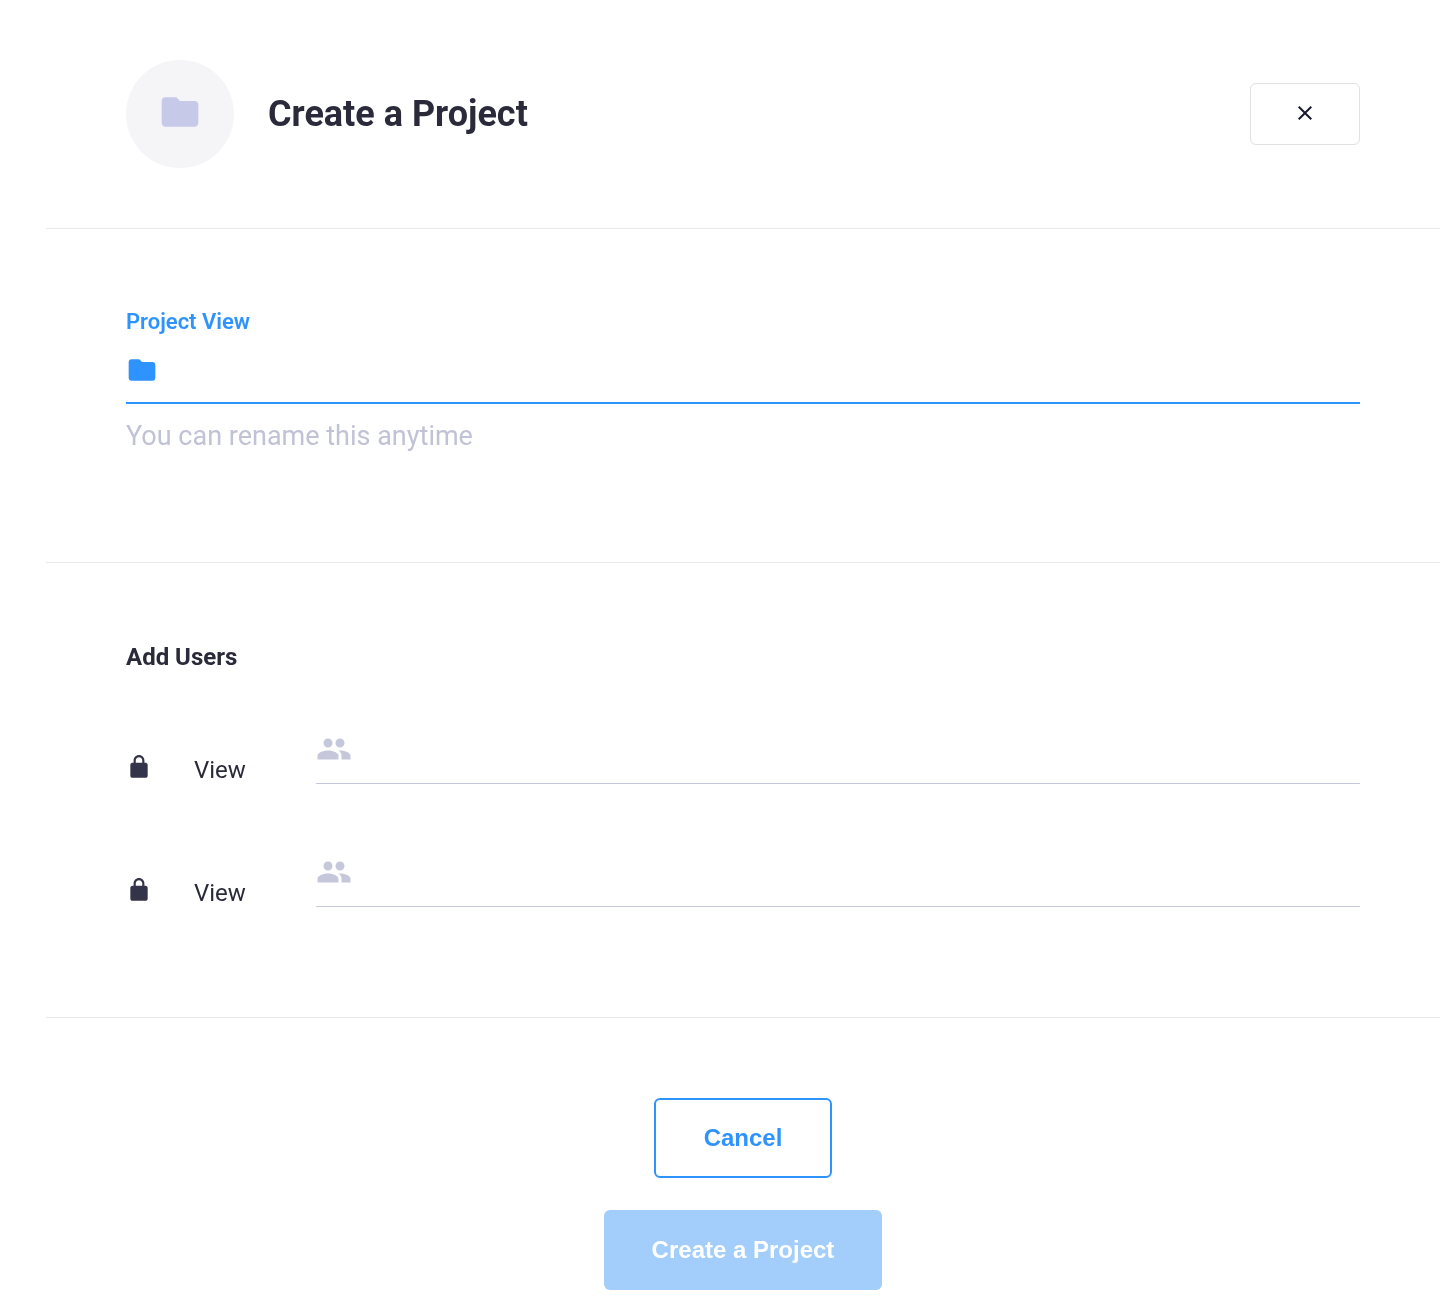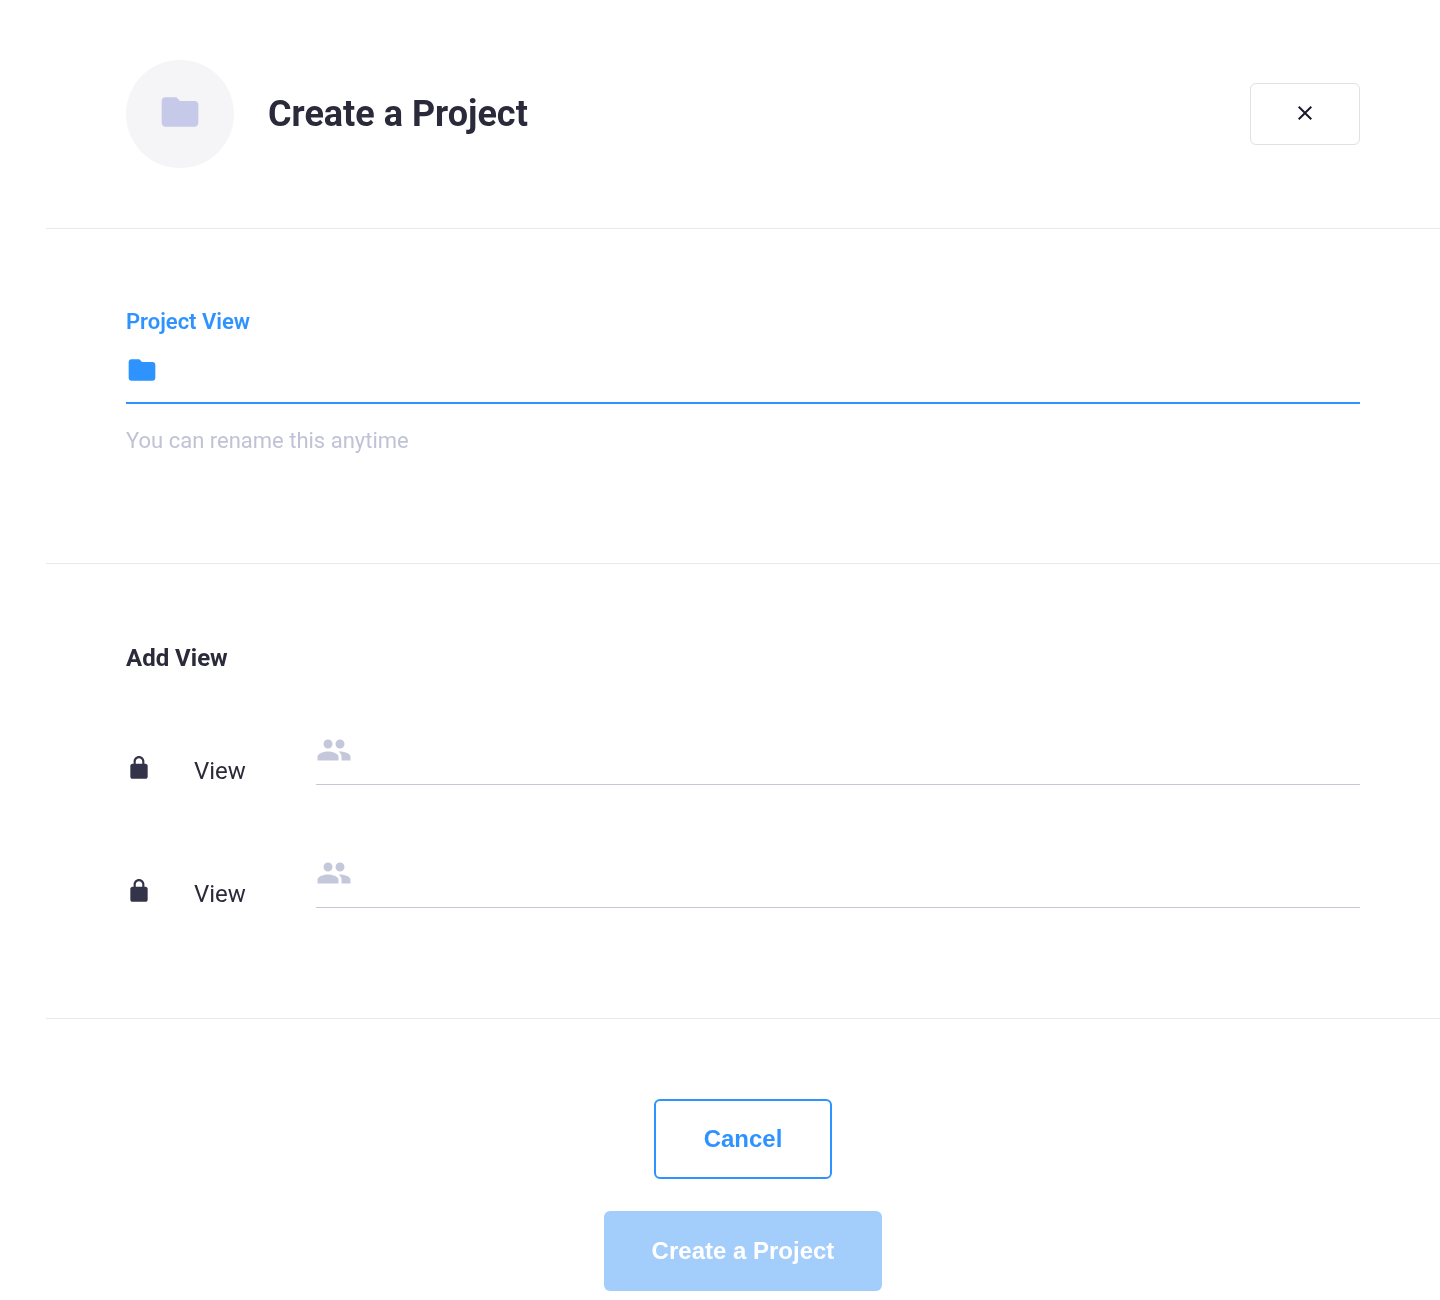--- a/index.html
+++ b/index.html
@@ -90,23 +90,23 @@
     }
     .project-name-input {
       flex: 1;
       border: none;
       outline: none;
       font-size: 22px;
       color: #2a2a3a;
       background: transparent;
     }
     .helper-text {
-      font-size: 22px;
+      font-size: 27px;
       color: #c0c2d6;
-      margin-top: 24px;
+      margin-top: 16px;
     }
     .section-title {
       font-size: 24px;
       font-weight: 700;
       color: #2a2a3a;
       margin-bottom: 60px;
     }
     .permission-row {
       display: flex;
       align-items: flex-end;
@@ -207,21 +207,21 @@
         <svg viewBox="0 0 24 24">
             <path d="M10 4H4c-1.1 0-2 .9-2 2v12c0 1.1.9 2 2 2h16c1.1 0 2-.9 2-2V8c0-1.1-.9-2-2-2h-8l-2-2z"></path>
           </svg>
       </span>
       <input type="text" class="project-name-input" value="" style="">
     </div>
     <div class="helper-text">You can rename this anytime</div>
   </div>
 
   <div class="section">
-    <div class="section-title">Add View</div>
+    <div class="section-title">Add Users</div>
 
     <div class="permission-row">
       <span class="lock-icon">
         <svg viewBox="0 0 24 24">
             <path d="M18 8h-1V6c0-2.76-2.24-5-5-5S7 3.24 7 6v2H6c-1.1 0-2 .9-2 2v10c0 1.1.9 2 2 2h12c1.1 0 2-.9 2-2V10c0-1.1-.9-2-2-2zM9 6c0-1.66 1.34-3 3-3s3 1.34 3 3v2H9V6z"></path>
           </svg>
       </span>
       <span class="permission-label">View</span>
       <div class="users-input-wrap">
         <span class="users-icon">

